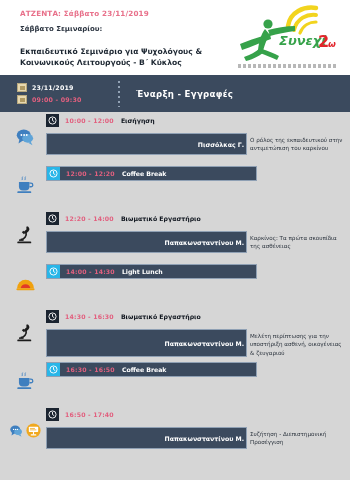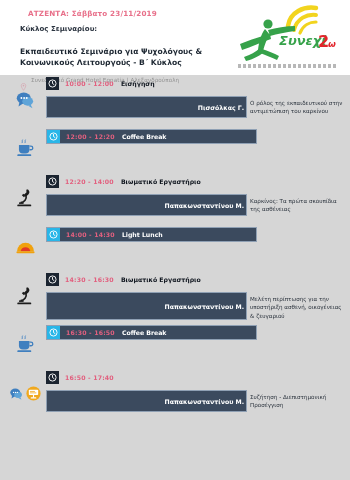--- a/index.html
+++ b/index.html
@@ -6,21 +6,21 @@
   body{
     width:350px;height:480px;overflow:hidden;
     background:#d6d6d6;
     font-family:"DejaVu Sans","Liberation Sans",sans-serif;
     -webkit-font-smoothing:antialiased;
   }
   .page{position:relative;width:350px;height:480px;background:#d6d6d6;}
 
   
   .header{position:relative;height:75px;background:#ffffff;box-sizing:border-box;padding:5px 0 0 20px;}
-  .agenda-line{color:#e8708a;font-size:7.2px;font-weight:bold;letter-spacing:.15px;margin:4px 0 0 8px;}
+  .agenda-line{color:#e8708a;font-size:7.2px;font-weight:bold;letter-spacing:.15px;margin:4px 0 0 0;}
   .title-label{color:#2b3440;font-size:7px;font-weight:bold;margin-top:7px;}
   .title-main{color:#1d2732;font-size:7.6px;font-weight:bold;line-height:1.45;margin-top:13px;max-width:200px;}
   .venue{display:flex;align-items:center;gap:4px;margin-top:8px;opacity:.45;}
   .venue-text{color:#3a3a3a;font-size:5.6px;letter-spacing:.1px;}
   .pin{width:7px;height:7px;flex:0 0 auto;}
 
   
   .logo{position:absolute;right:6px;top:4px;width:112px;height:66px;}
   .logo svg{display:block;}
   .logo-sub{position:absolute;left:6px;bottom:2px;width:100px;height:4px;
@@ -67,21 +67,21 @@
 
   .row.break .time-bar.filled{width:211px;}
 </style>
 </head>
 <body>
 
 <div class="page">
 
   <div class="header">
     <div class="agenda-line">ΑΤΖΕΝΤΑ: Σάββατο 23/11/2019</div>
-    <div class="title-label">Κύκλος Σεμιναρίου:</div>
+    <div class="title-label">Σάββατο Σεμιναρίου:</div>
     <div class="title-main">Εκπαιδευτικό Σεμινάριο για Ψυχολόγους &amp; Κοινωνικούς Λειτουργούς - Β΄ Κύκλος</div>
     <div class="venue">
       <span class="pin">
         <svg viewBox="0 0 10 12" width="7" height="8">
             <path d="M5 0.6C3.1.6 1.6 2.1 1.6 4c0 2.5 3.4 7 3.4 7s3.4-4.5 3.4-7C8.4 2.1 6.9.6 5 .6z" fill="none" stroke="#d76d86" stroke-width="1.1"></path>
             <circle cx="5" cy="4" r="1.2" fill="#d76d86"></circle>
           </svg>
       </span>
       <span class="venue-text">Συνεδριακό Grand Hotel Egnatia   |   Αλεξανδρούπολη</span>
     </div>
@@ -101,20 +101,34 @@
         <path d="M30 45 C36 47 42 49 47 52 L45 56 C39 53 33 51 28 49 Z" fill="#36a24a"></path>
 
         <text x="47" y="41" font-family="DejaVu Sans, sans-serif" font-size="13" font-style="italic" font-weight="bold" fill="#36a24a">Συνεχί</text>
         <text x="86" y="43" font-family="DejaVu Sans, sans-serif" font-size="16" font-weight="bold" fill="#e2252b">2</text>
         <text x="96" y="43" font-family="DejaVu Sans, sans-serif" font-size="9" font-style="italic" font-weight="bold" fill="#e2252b">ω</text>
       </svg>
       <div class="logo-sub"></div>
     </div>
   </div>
 
+  <div class="daybar">
+    <div class="daybar-left">
+      <div class="dbrow">
+        <span class="dbicon"></span>
+        <span class="dbdate">23/11/2019</span>
+      </div>
+      <div class="dbrow">
+        <span class="dbicon"></span>
+        <span class="dbtime">09:00 - 09:30</span>
+      </div>
+    </div>
+    <div class="dotsep"></div>
+    <div class="daytitle">Έναρξη - Εγγραφές</div>
+  </div>
 
   <div class="schedule" id="schedule">
       <div class="row session"><div class="icon-col">
           <span><svg viewBox="0 0 24 24" width="21" height="21">
               <ellipse cx="10" cy="10.5" rx="8" ry="6.4" fill="#3f7fbf"></ellipse>
               <path d="M5 15 L4 20 L9.5 16.4 Z" fill="#3f7fbf"></path>
               <ellipse cx="14.5" cy="14" rx="6.2" ry="5" fill="#5fa4d8"></ellipse>
               <path d="M18 18 L20 22 L15 19 Z" fill="#5fa4d8"></path>
               <circle cx="7.3" cy="10.3" r="1.05" fill="#fff"></circle>
               <circle cx="10.4" cy="10.3" r="1.05" fill="#fff"></circle>

